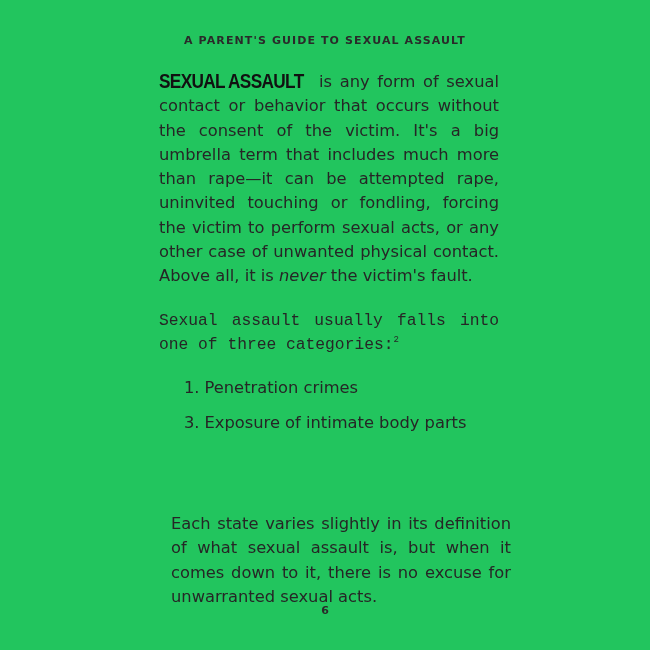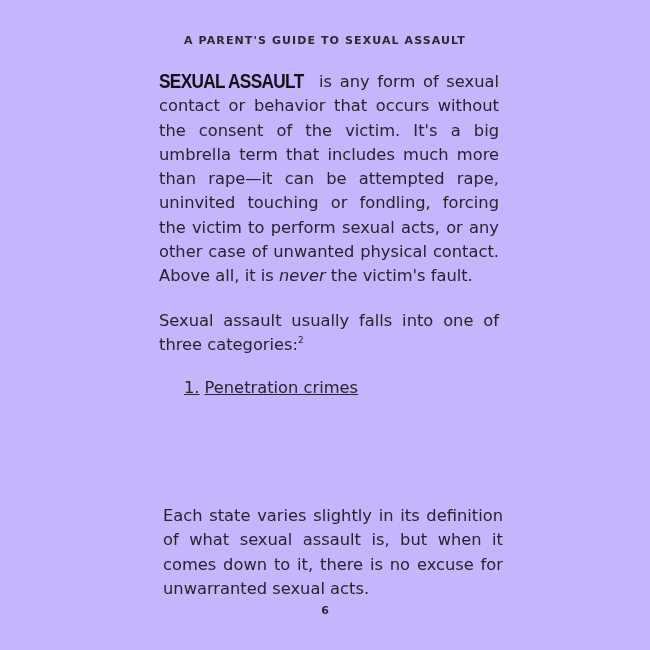--- a/index.html
+++ b/index.html
@@ -7,21 +7,21 @@
       padding: 0;
       width: 650px;
       height: 650px;
       background: #ffffff;
       overflow: hidden;
     }
     .page {
       position: relative;
       width: 650px;
       height: 650px;
-      background: #c4b5fd;
+      background: #22c55e;
       color: #222222;
       font-family: "DejaVu Sans", sans-serif;
     }
     .running-head {
       position: absolute;
       top: 34px;
       left: 0;
       width: 650px;
       text-align: center;
       font-family: "DejaVu Sans", sans-serif;
@@ -34,21 +34,21 @@
       position: absolute;
       left: 159px;
       width: 340px;
       font-size: 16.3px;
       line-height: 24.3px;
       color: #262626;
       text-align: justify;
       text-align-last: left;
     }
     .para1 { top: 69px; }
-    .para2 { top: 309px; }
+    .para2 { top: 309px; font-family: Liberation Mono, monospace; }
     .para3 { top: 500px; }
     .lead-term {
       font-family: "Liberation Sans", sans-serif;
       font-weight: bold;
       font-size: 21px;
       letter-spacing: -0.8px;
       transform: scaleX(0.82);
       display: inline-block;
       transform-origin: left center;
       margin-right: -24px;
@@ -65,21 +65,20 @@
     .list {
       position: absolute;
       left: 184px;
       top: 376px;
       width: 320px;
       margin: 0;
       padding: 0;
       list-style: none;
       font-size: 16.3px;
       color: #262626;
-      text-decoration: underline;
     }
     .list li {
       height: 35px;
       line-height: 24px;
     }
     .list .num { margin-right: 5px; }
     .folio {
       position: absolute;
       top: 604px;
       left: 0;
@@ -100,21 +99,22 @@
   <p class="body-text para1" style="margin:0;">
     <span class="lead-term">SEXUAL ASSAULT</span><span class="lead-rest"> is any form of sexual contact or behavior that occurs without the consent of the victim. It's a big umbrella term that includes much more than rape—it can be attempted rape, uninvited touching or fondling, forcing the victim to perform sexual acts, or any other case of unwanted physical contact. Above all, it is </span><em>never</em><span> the victim's fault.</span>
   </p>
 
   <p class="body-text para2" style="margin:0;">
     <span>Sexual assault usually falls into one of three categories:</span><sup>2</sup>
   </p>
 
   <ol class="list">
     <li><span class="num">1.</span><span>Penetration crimes</span></li>
+    <li><span class="num">3.</span><span>Exposure of intimate body parts</span></li>
   </ol>
 
-  <p class="body-text para3" style="margin:4px;">
+  <p class="body-text para3" style="margin:12px;">
     <span>Each state varies slightly in its definition of what sexual assault is, but when it comes down to it, there is no excuse for unwarranted sexual acts.</span>
   </p>
 
   <div class="folio">6</div>
 
 </div>
 
 </body></html>

